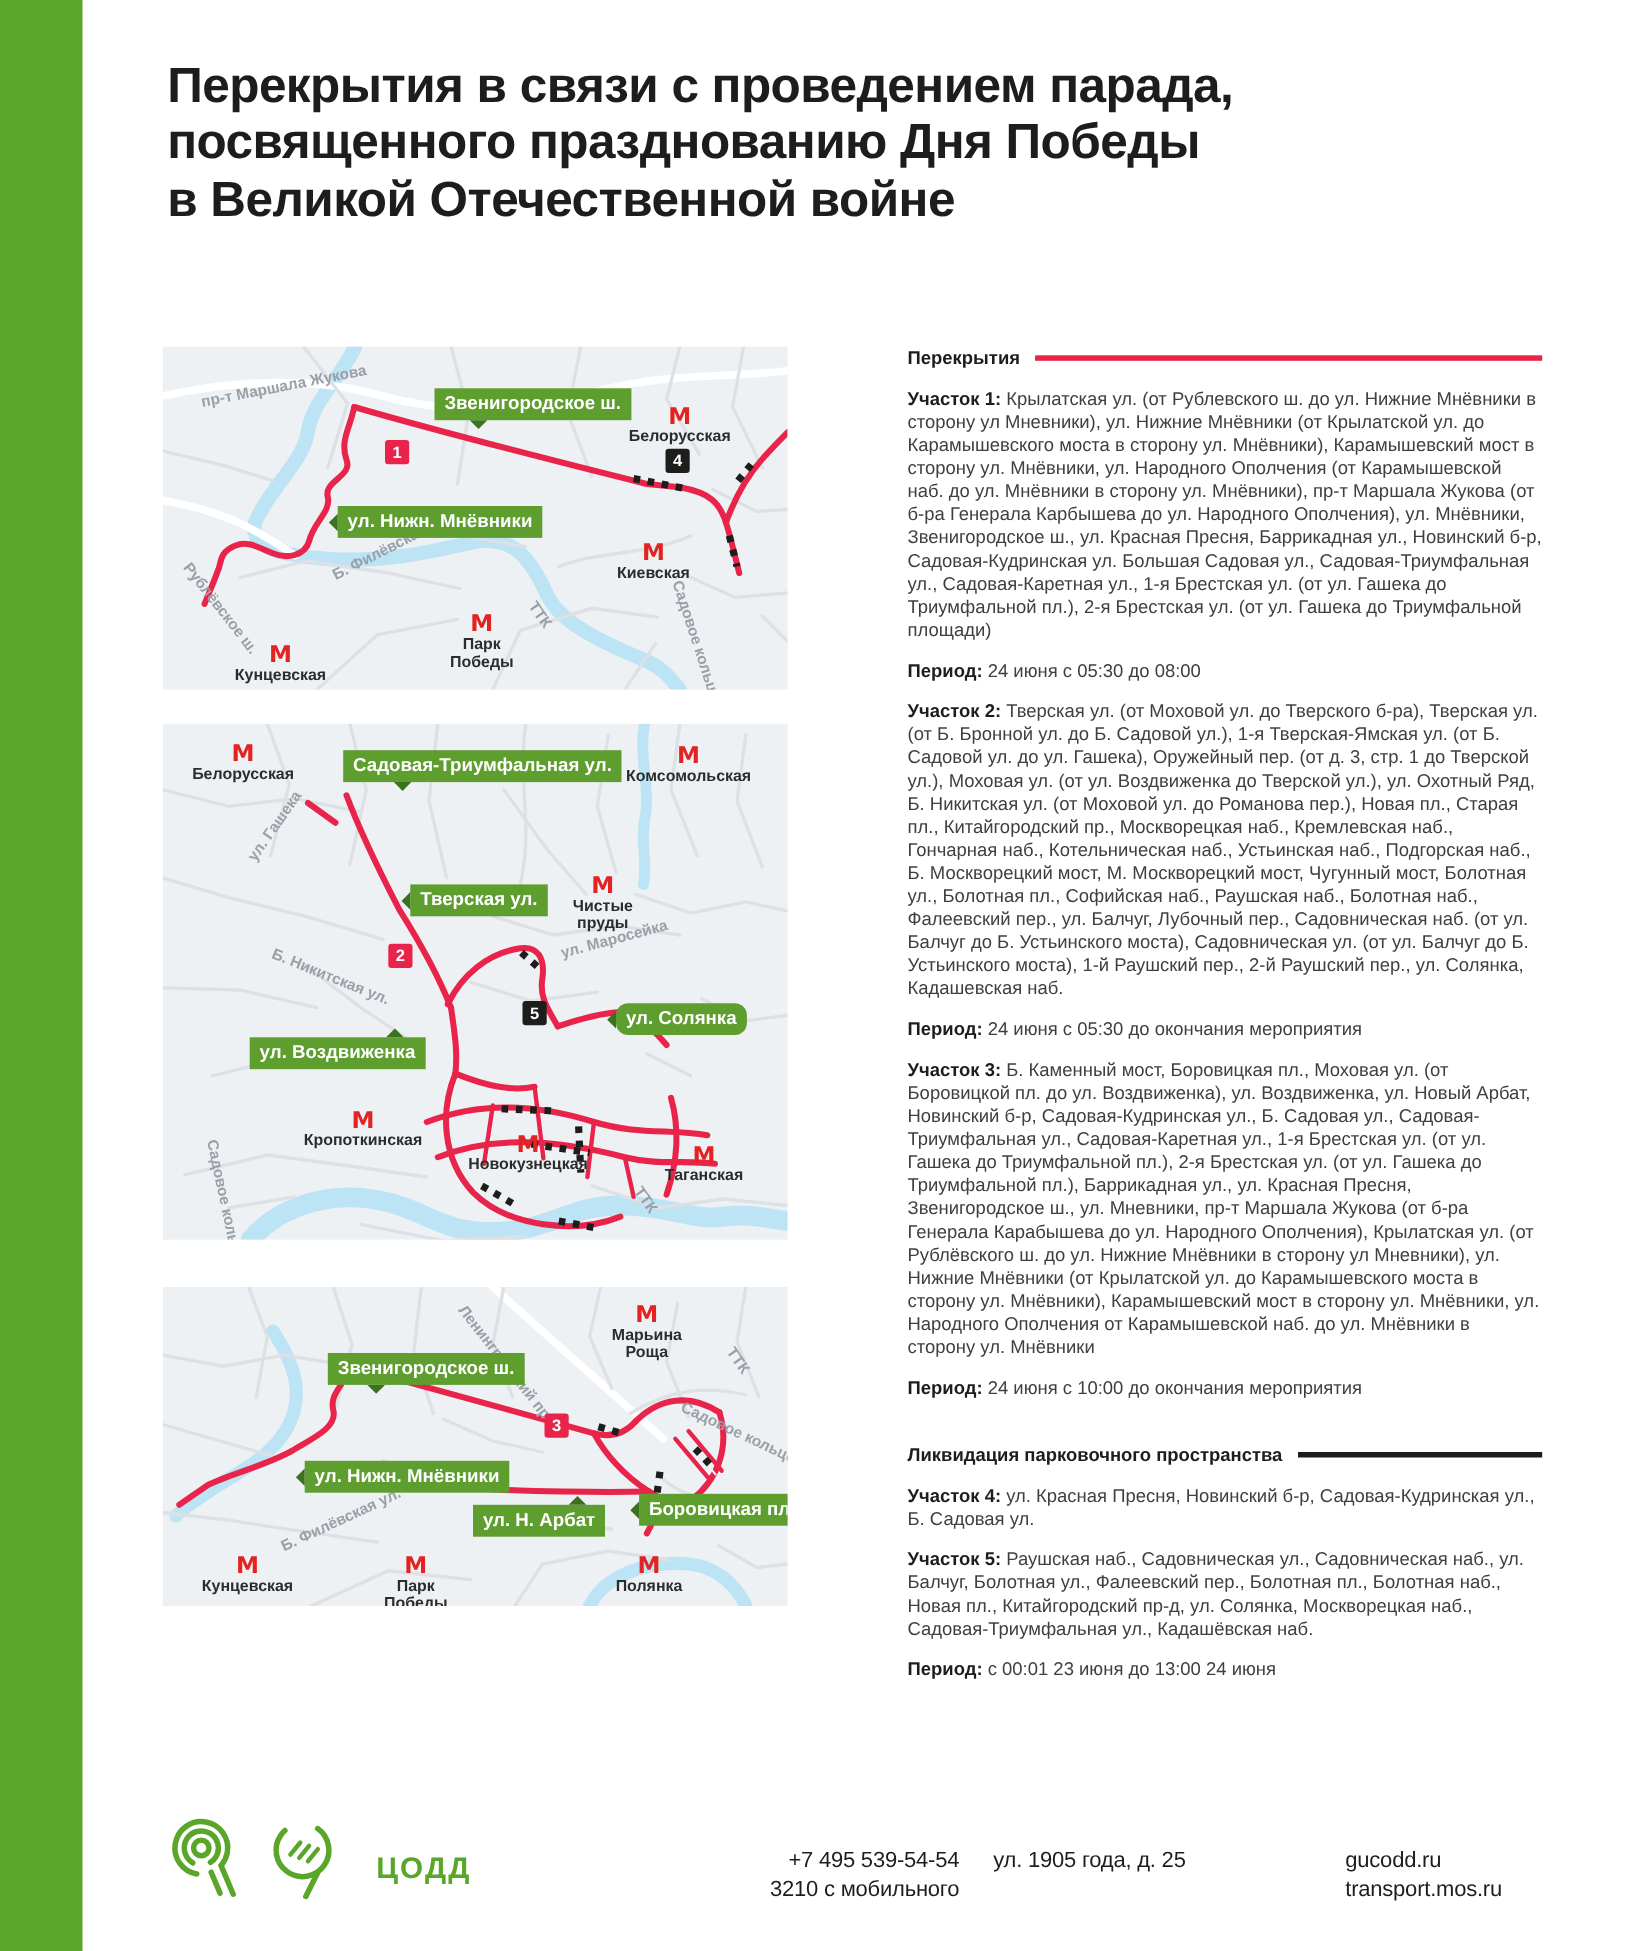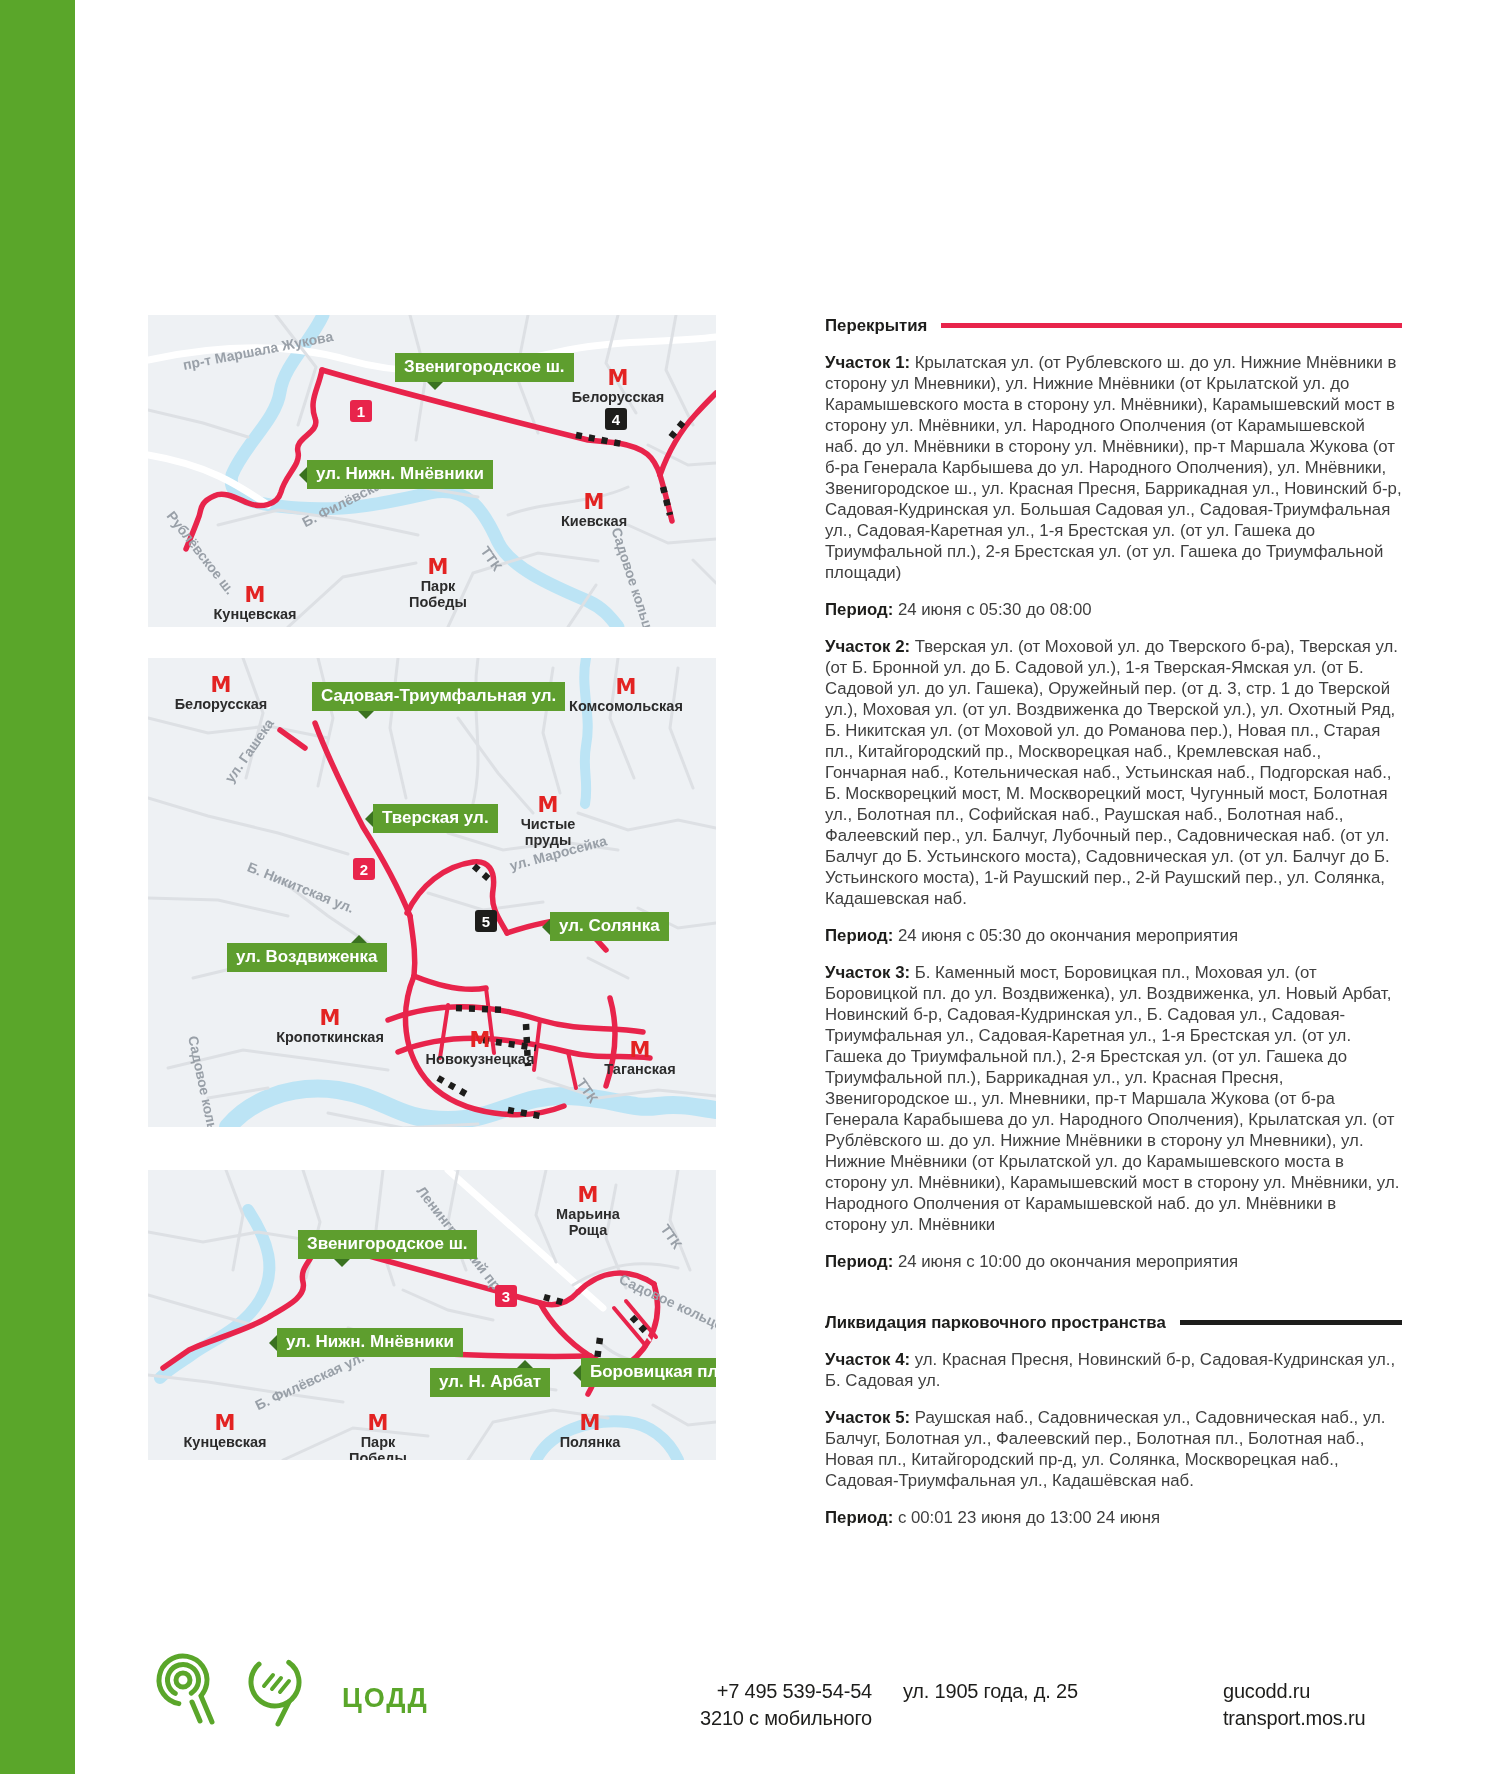--- a/index.html
+++ b/index.html
@@ -61,20 +61,23 @@
   .f-addr{left:903px;width:400px;}
   .f-links{left:1223px;width:220px;}
 </style>
 </head>
 <body>
 
 <div class="green-bar"></div>
 
 <div class="page">
 
+  <h1 class="title">Перекрытия в связи с проведением парада,
+посвященного празднованию Дня Победы
+в Великой Отечественной войне</h1>
 
   <div class="maps-col">
 
     <div class="map" id="map-0">
       <svg width="568" height="312" viewBox="0 0 568 312">
         <g>
           <path class="waterf" d="M52,32 L70,36 L60,132 L42,128 Z"></path>
           <path class="water" style="stroke-width:13" d="M175,0 C162,28 136,50 132,77 C128,105 96,130 84,160 C78,184 110,190 150,193 C202,197 246,186 282,178 C320,170 336,196 350,227 C362,252 402,270 440,286 C455,293 462,302 470,312"></path>
         </g>
         <g>
@@ -217,21 +220,21 @@
           <div class="metro" style="left: 332px; top: 372px;">
             <div class="m-icon">М</div>
             <div class="m-label">Новокузнецкая</div>
           </div>
           <div class="metro" style="left: 492px; top: 382px;">
             <div class="m-icon">М</div>
             <div class="m-label">Таганская</div>
           </div>
           <div class="glabel" style="left: 164px; top: 24px;">Садовая-Триумфальная ул.<div class="gtail t-bottom" style="left: 18%;"></div></div>
           <div class="glabel" style="left: 225px; top: 146px;">Тверская ул.<div class="gtail t-left"></div></div>
-          <div class="glabel" style="left: 402px; top: 254px;">ул. Солянка<div class="gtail t-left"></div></div>
+          <div class="glabel" style="left: 412px; top: 254px; border-radius: 11px;">ул. Солянка<div class="gtail t-left"></div></div>
           <div class="glabel" style="left: 79px; top: 285px;">ул. Воздвиженка<div class="gtail t-top" style="left: 78%;"></div></div>
           <div class="marker red" style="left: 205px; top: 200px;">2</div>
           <div class="marker black" style="left: 327px; top: 252px;">5</div>
         </div>
     </div>
 
     <div class="map" id="map-2">
       <svg width="568" height="290" viewBox="0 0 568 290">
         <g>
           <path class="waterf" d="M0,0 L58,0 C68,22 58,44 34,50 C12,55 0,42 0,32 Z"></path>

